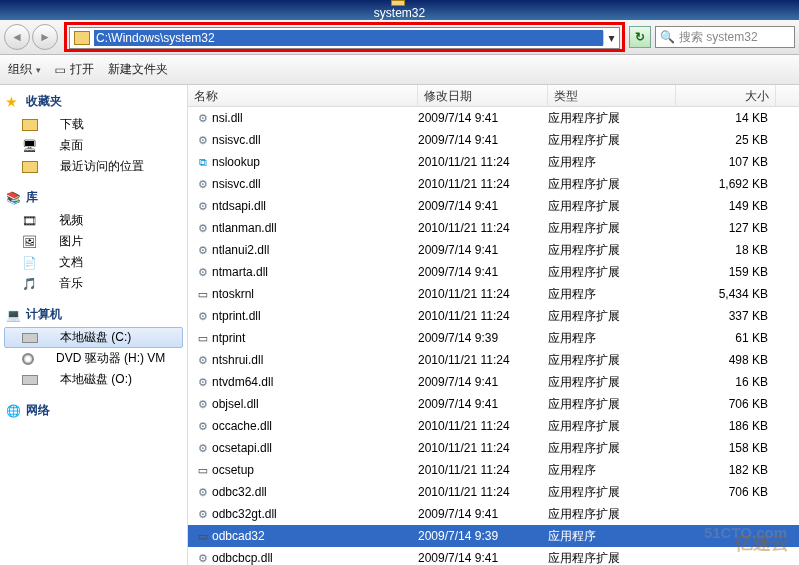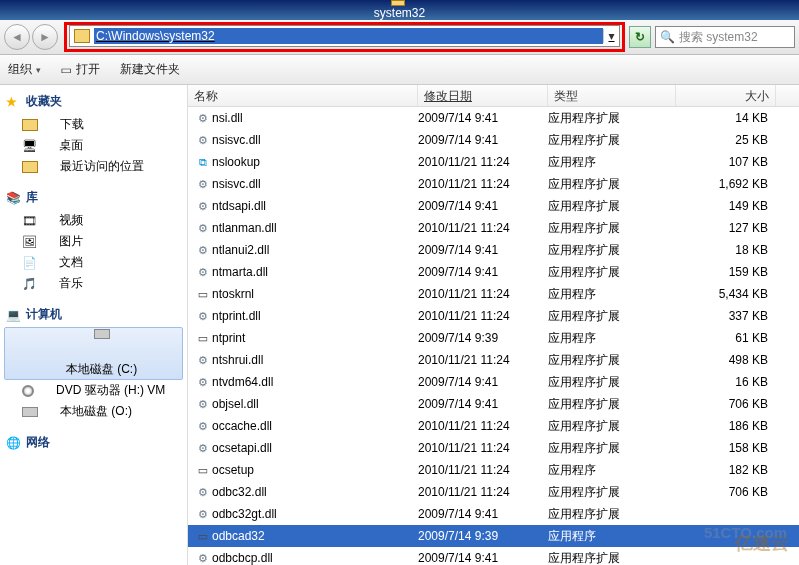--- a/index.html
+++ b/index.html
@@ -3,53 +3,53 @@
 <meta charset="utf-8">
 <style>
 * { margin: 0; padding: 0; box-sizing: border-box; font-family: "Microsoft YaHei", SimSun, Arial, sans-serif; font-size: 12px; }
 body { background: #fff; width: 799px; height: 565px; overflow: hidden; }
 
 .titlebar { background: linear-gradient(#0a246a, #3a6ea5); height: 20px; display: flex; align-items: center; padding: 0 4px; color: #fff; flex-direction: column; }
 .titlebar .folder-icon { width: 14px; height: 12px; background: #f5d478; border: 1px solid #aa7f1a; margin-right: 4px; }
 
 .navbar { background: linear-gradient(#f7f7f7, #e4e4e4); height: 35px; display: flex; align-items: center; padding: 2px 4px; border-bottom: 1px solid #bbb; }
 .nav-btn { width: 26px; height: 26px; border: 1px solid #aaa; border-radius: 50%; background: linear-gradient(#fefefe,#ddd); margin-right: 2px; display: flex; align-items: center; justify-content: center; color: #888; }
-.addr-wrap { flex: 1; display: flex; align-items: flex-start; border: 3px solid #e00; margin: 0 4px; height: 30px; text-decoration: underline; }
+.addr-wrap { flex: 1; display: flex; align-items: flex-end; border: 3px solid #e00; margin: 0 4px; height: 30px; }
 .addr-inner { flex: 1; display: flex; align-items: center; border: 1px solid #888; background: #fff; height: 22px; margin: 0 2px; }
 .addr-folder { width: 16px; height: 14px; background: #f5d478; border: 1px solid #aa7f1a; margin: 0 4px; }
 .addr-text { flex: 1; background: #316ac5; color: #fff; padding: 1px 2px; }
 .addr-dd { width: 16px; text-align: center; color: #333; border-left: 1px solid #ccc; }
 .refresh-btn { width: 22px; height: 22px; border: 1px solid #7a9; background: linear-gradient(#eafaea,#bde5bd); display: flex; align-items: center; justify-content: center; color: #1a6b1a; font-weight: bold; margin-right: 4px; }
 .search-box { width: 140px; height: 22px; border: 1px solid #888; background: #fff; display: flex; align-items: center; padding: 0 4px; color: #888; }
 .search-box .mag { margin-right: 4px; }
 
-.toolbar { background: linear-gradient(#fcfcfc,#e9e9e9); height: 30px; display: flex; align-items: center; padding: 0 8px; border-bottom: 1px solid #ccc; gap: 20px; }
+.toolbar { background: linear-gradient(#fcfcfc,#e9e9e9); height: 30px; display: flex; align-items: center; padding: 0 8px; border-bottom: 1px solid #ccc; gap: 14px; }
 .toolbar .item { display: flex; align-items: center; gap: 4px; color: #222; }
 .toolbar .drop::after { content: " ▾"; font-size: 9px; color: #555; }
 
 .main { display: flex; height: 480px; }
 .sidebar { width: 188px; background: #fff; border-right: 1px solid #ddd; padding: 6px 4px; overflow: hidden; }
 .side-group { margin-bottom: 10px; }
 .side-head { display: flex; align-items: center; gap: 4px; font-weight: bold; color: #1a3f7a; margin-bottom: 2px; padding: 2px; }
 .side-item { display: flex; align-items: center; gap: 22px; padding: 2px 2px 2px 18px; }
-.side-item.sel { background: linear-gradient(#e8f0fb,#cfe0f7); border: 1px solid #9ebee8; border-radius: 2px; padding: 1px 1px 1px 17px; flex-direction: column; }
+.side-item.sel { background: linear-gradient(#e8f0fb,#cfe0f7); border: 1px solid #9ebee8; border-radius: 2px; padding: 1px 1px 1px 17px; }
 .icn { width: 16px; height: 14px; display: inline-block; }
 .icn.star { color: #f5b301; }
 .icn.folder-open { background: #f5d478; border: 1px solid #aa7f1a; width: 16px; height: 12px; }
 .icn.lib { color: #3a78c3; }
 .icn.pc { color: #555; }
 .icn.disk { background: #ccc; border: 1px solid #888; width: 16px; height: 10px; }
 .icn.dvd { border: 2px solid #888; border-radius: 50%; width: 12px; height: 12px; background: radial-gradient(#fff 30%, #ccc 70%); }
 .icn.net { color: #3a78c3; }
 
 .filearea { flex: 1; display: flex; flex-direction: column; }
 .cols { display: flex; border-bottom: 1px solid #dcdcdc; background: linear-gradient(#fdfdfd,#f1f1f1); height: 22px; }
 .cols div { border-right: 1px solid #e3e3e3; padding: 3px 6px; color: #333; }
 .c-name { width: 230px; }
-.c-date { width: 130px; text-decoration: underline; }
+.c-date { width: 130px; }
 .c-type { width: 128px; }
 .c-size { width: 100px; text-align: right; }
 
 .rows { flex: 1; overflow: hidden; }
 .row { display: flex; height: 22px; align-items: center; padding: 0 0 0 6px; }
 .row.sel { background: #316ac5; color: #fff; }
 .row .ricon { width: 18px; text-align: center; font-size: 11px; }
 .row .rname { width: 206px; }
 .row .rdate { width: 130px; }
 .row .rtype { width: 128px; }

